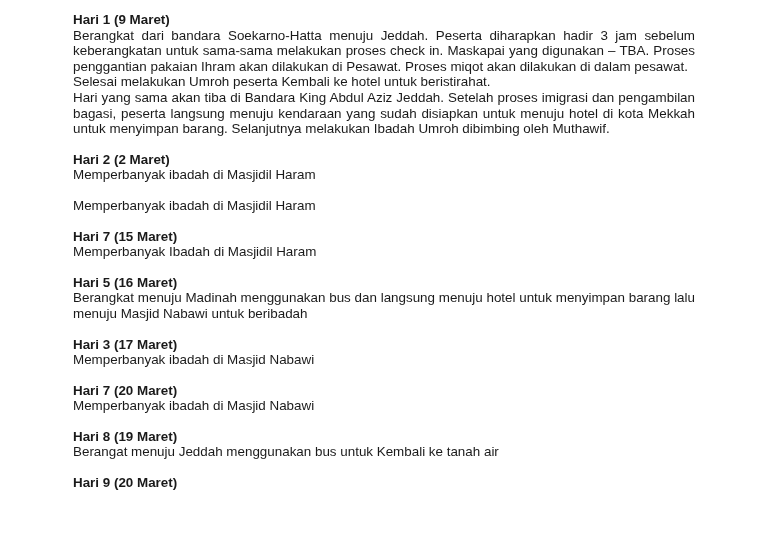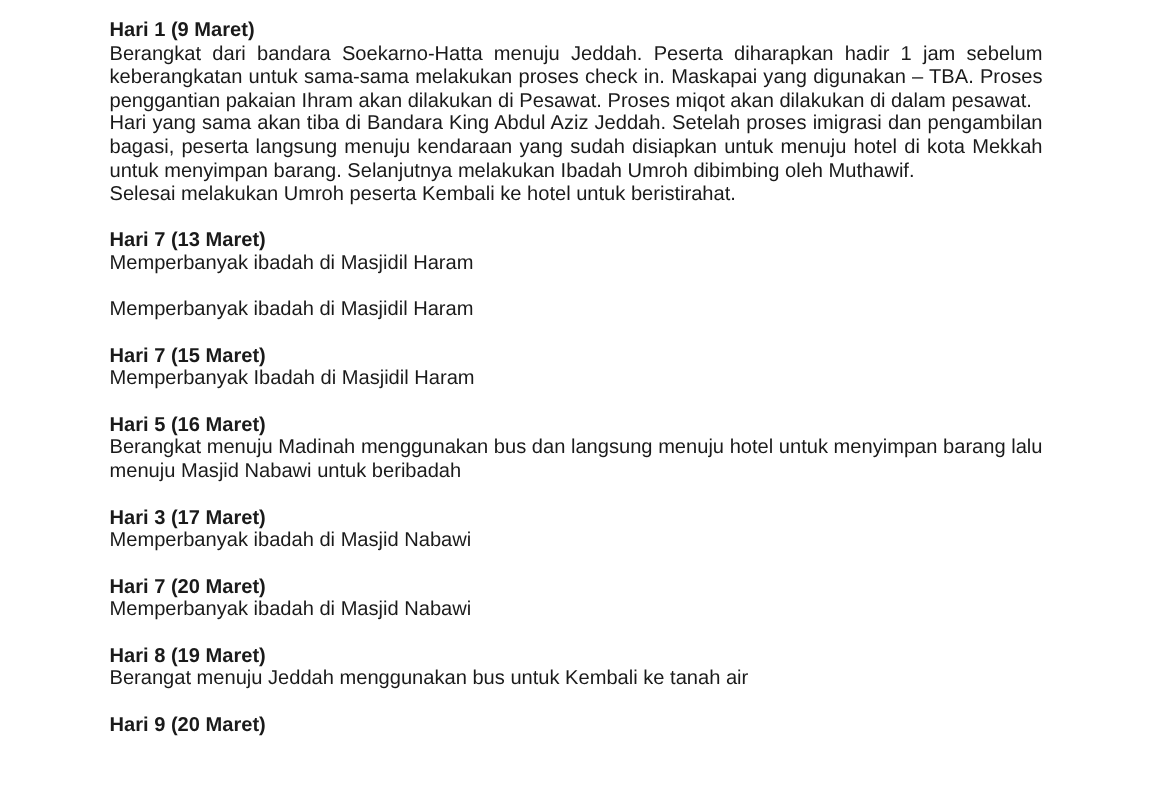--- a/index.html
+++ b/index.html
@@ -40,27 +40,27 @@
       text-align: left;
     }
   </style>
 </head>
 <body>
 
 <div class="page">
 
   <div class="day">
     <p class="day-title">Hari 1 (9 Maret)</p>
-    <p class="para">Berangkat dari bandara Soekarno-Hatta menuju Jeddah. Peserta diharapkan hadir 1 jam sebelum keberangkatan untuk sama-sama melakukan proses check in. Maskapai yang digunakan – TBA. Proses penggantian pakaian Ihram akan dilakukan di Pesawat. Proses miqot akan dilakukan di dalam pesawat.</p>
+    <p class="para">Berangkat dari bandara Soekarno-Hatta menuju Jeddah. Peserta diharapkan hadir 3 jam sebelum keberangkatan untuk sama-sama melakukan proses check in. Maskapai yang digunakan – TBA. Proses penggantian pakaian Ihram akan dilakukan di Pesawat. Proses miqot akan dilakukan di dalam pesawat.</p>
+    <p class="para last">Selesai melakukan Umroh peserta Kembali ke hotel untuk beristirahat.</p>
     <p class="para">Hari yang sama akan tiba di Bandara King Abdul Aziz Jeddah. Setelah proses imigrasi dan pengambilan bagasi, peserta langsung menuju kendaraan yang sudah disiapkan untuk menuju hotel di kota Mekkah untuk menyimpan barang. Selanjutnya melakukan Ibadah Umroh dibimbing oleh Muthawif.</p>
-    <p class="para last">Selesai melakukan Umroh peserta Kembali ke hotel untuk beristirahat.</p>
   </div>
 
   <div class="day">
-    <p class="day-title">Hari 7 (13 Maret)</p>
+    <p class="day-title">Hari 2 (2 Maret)</p>
     <p class="para last">Memperbanyak ibadah di Masjidil Haram</p>
   </div>
 
   <div class="day">
     <p class="para last">Memperbanyak ibadah di Masjidil Haram</p>
   </div>
 
   <div class="day">
     <p class="day-title">Hari 7 (15 Maret)</p>
     <p class="para last">Memperbanyak Ibadah di Masjidil Haram</p>

